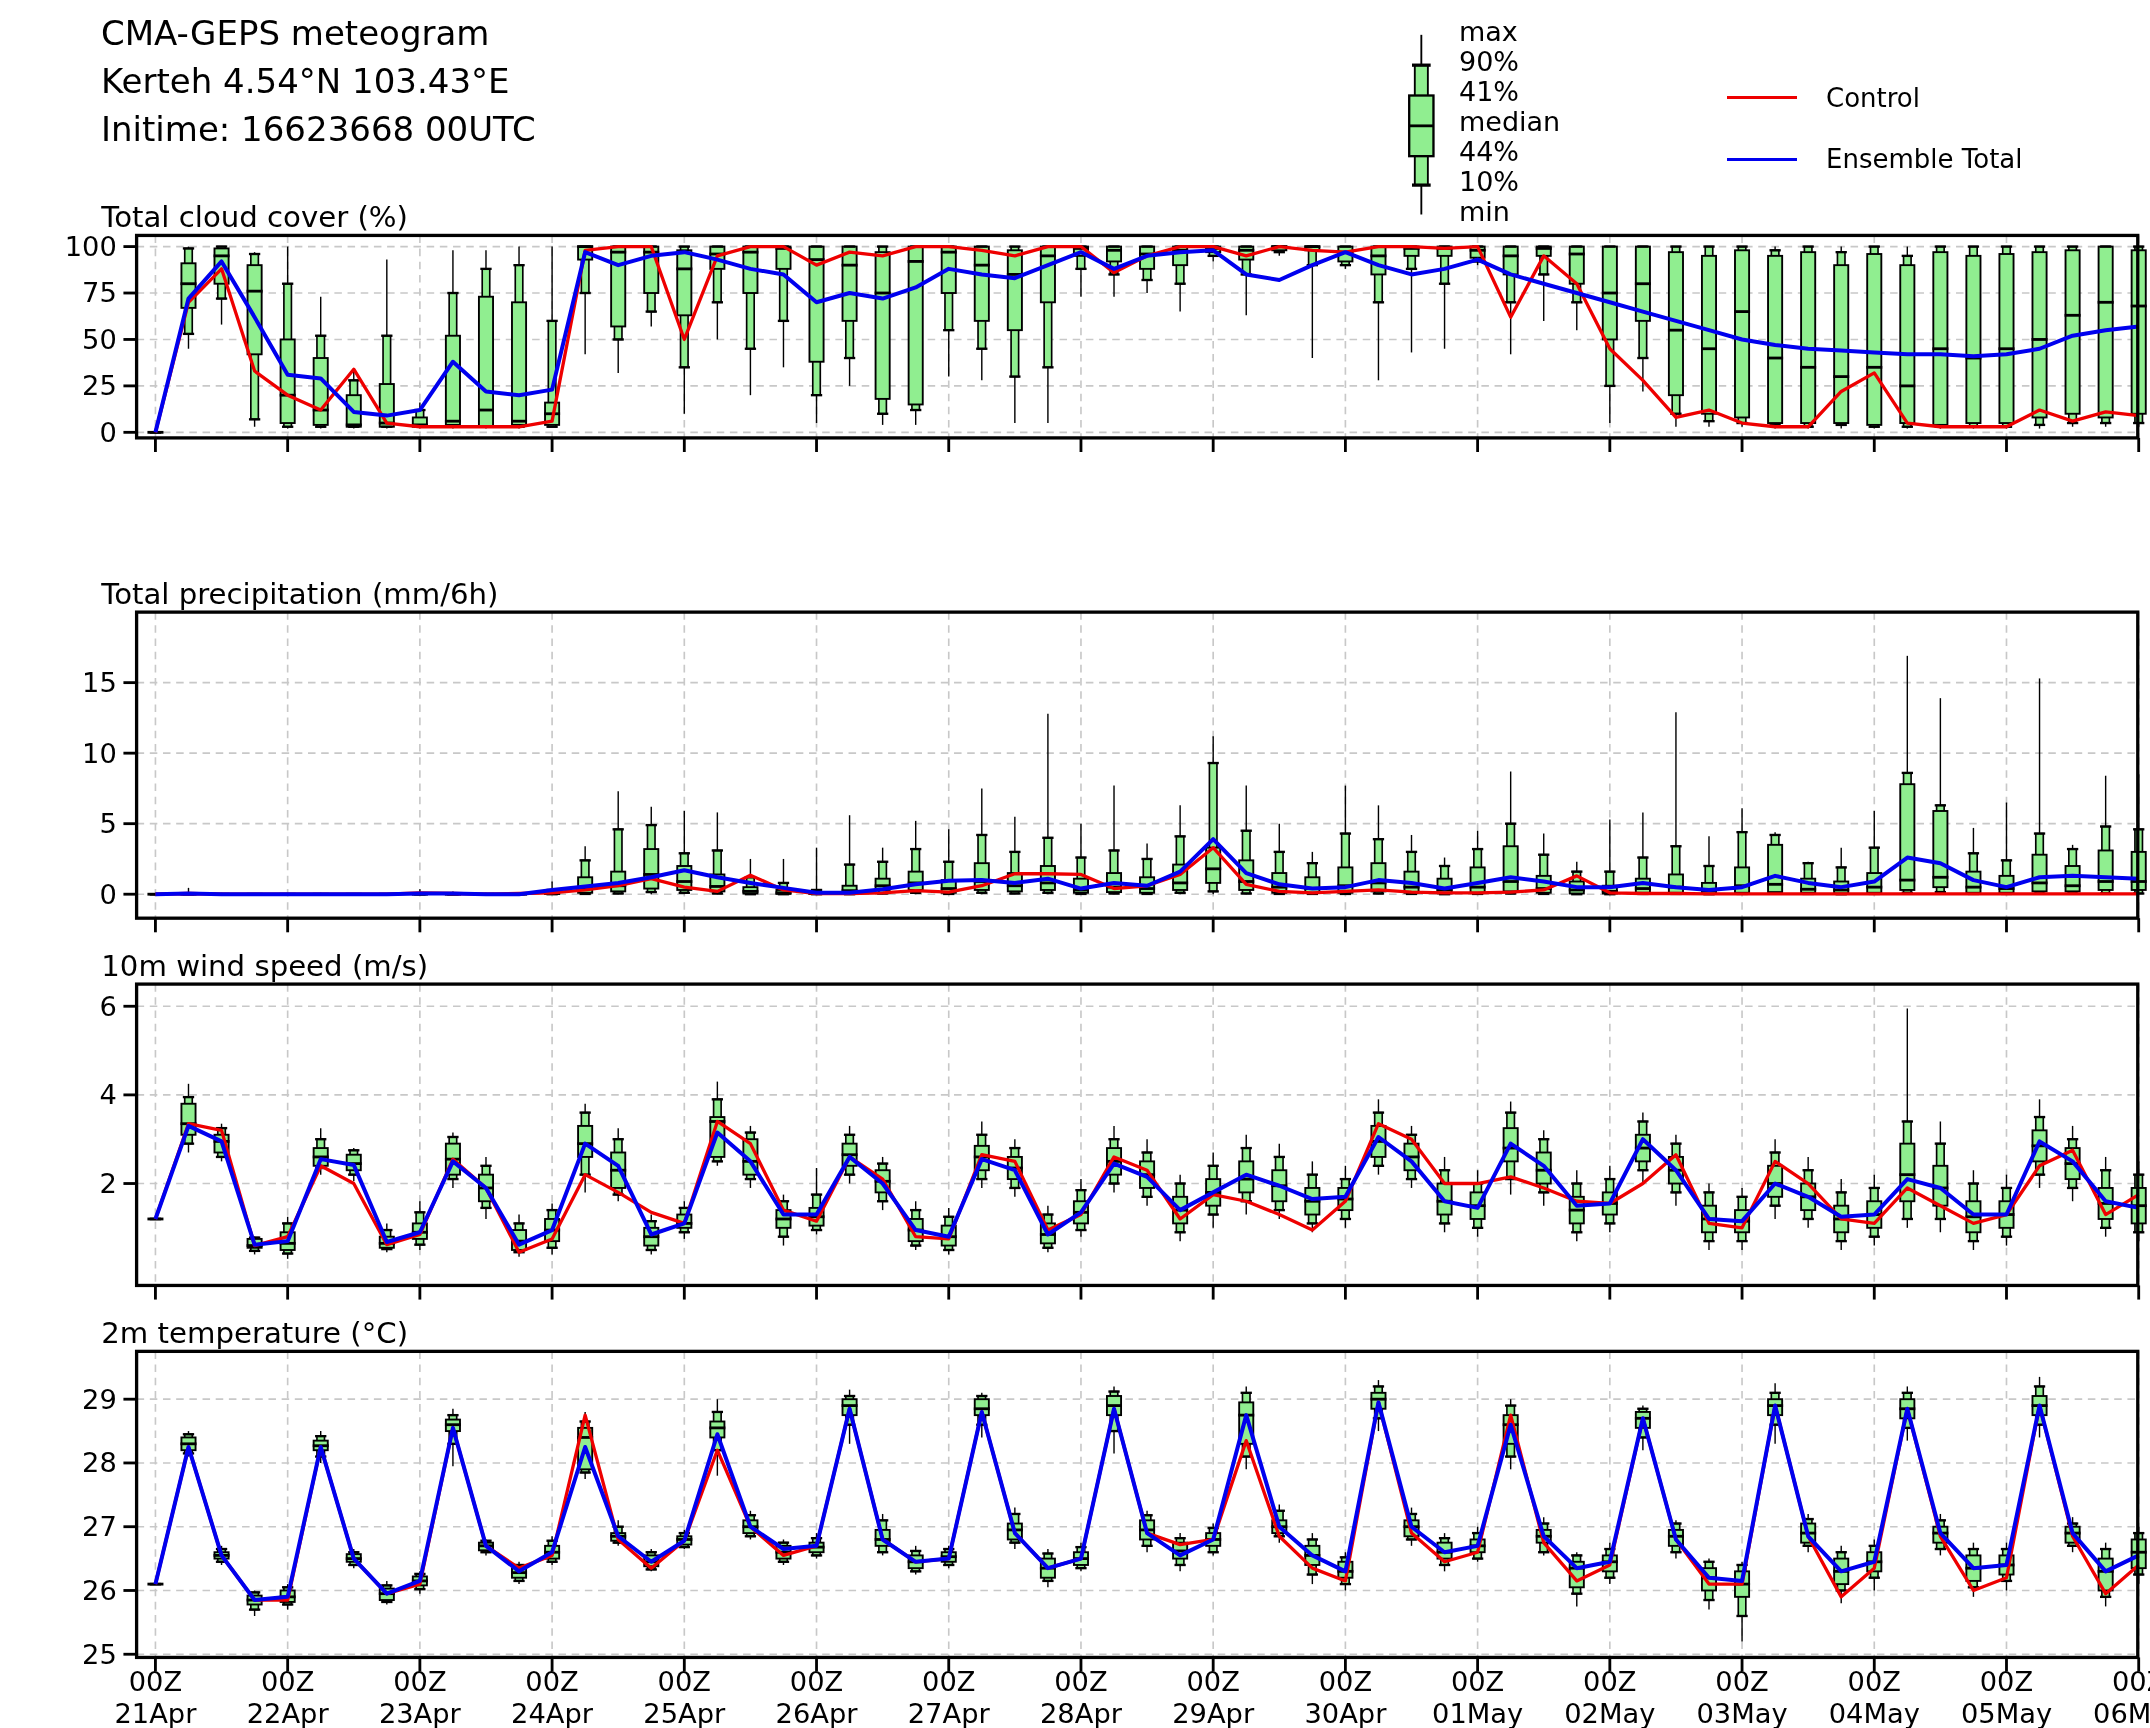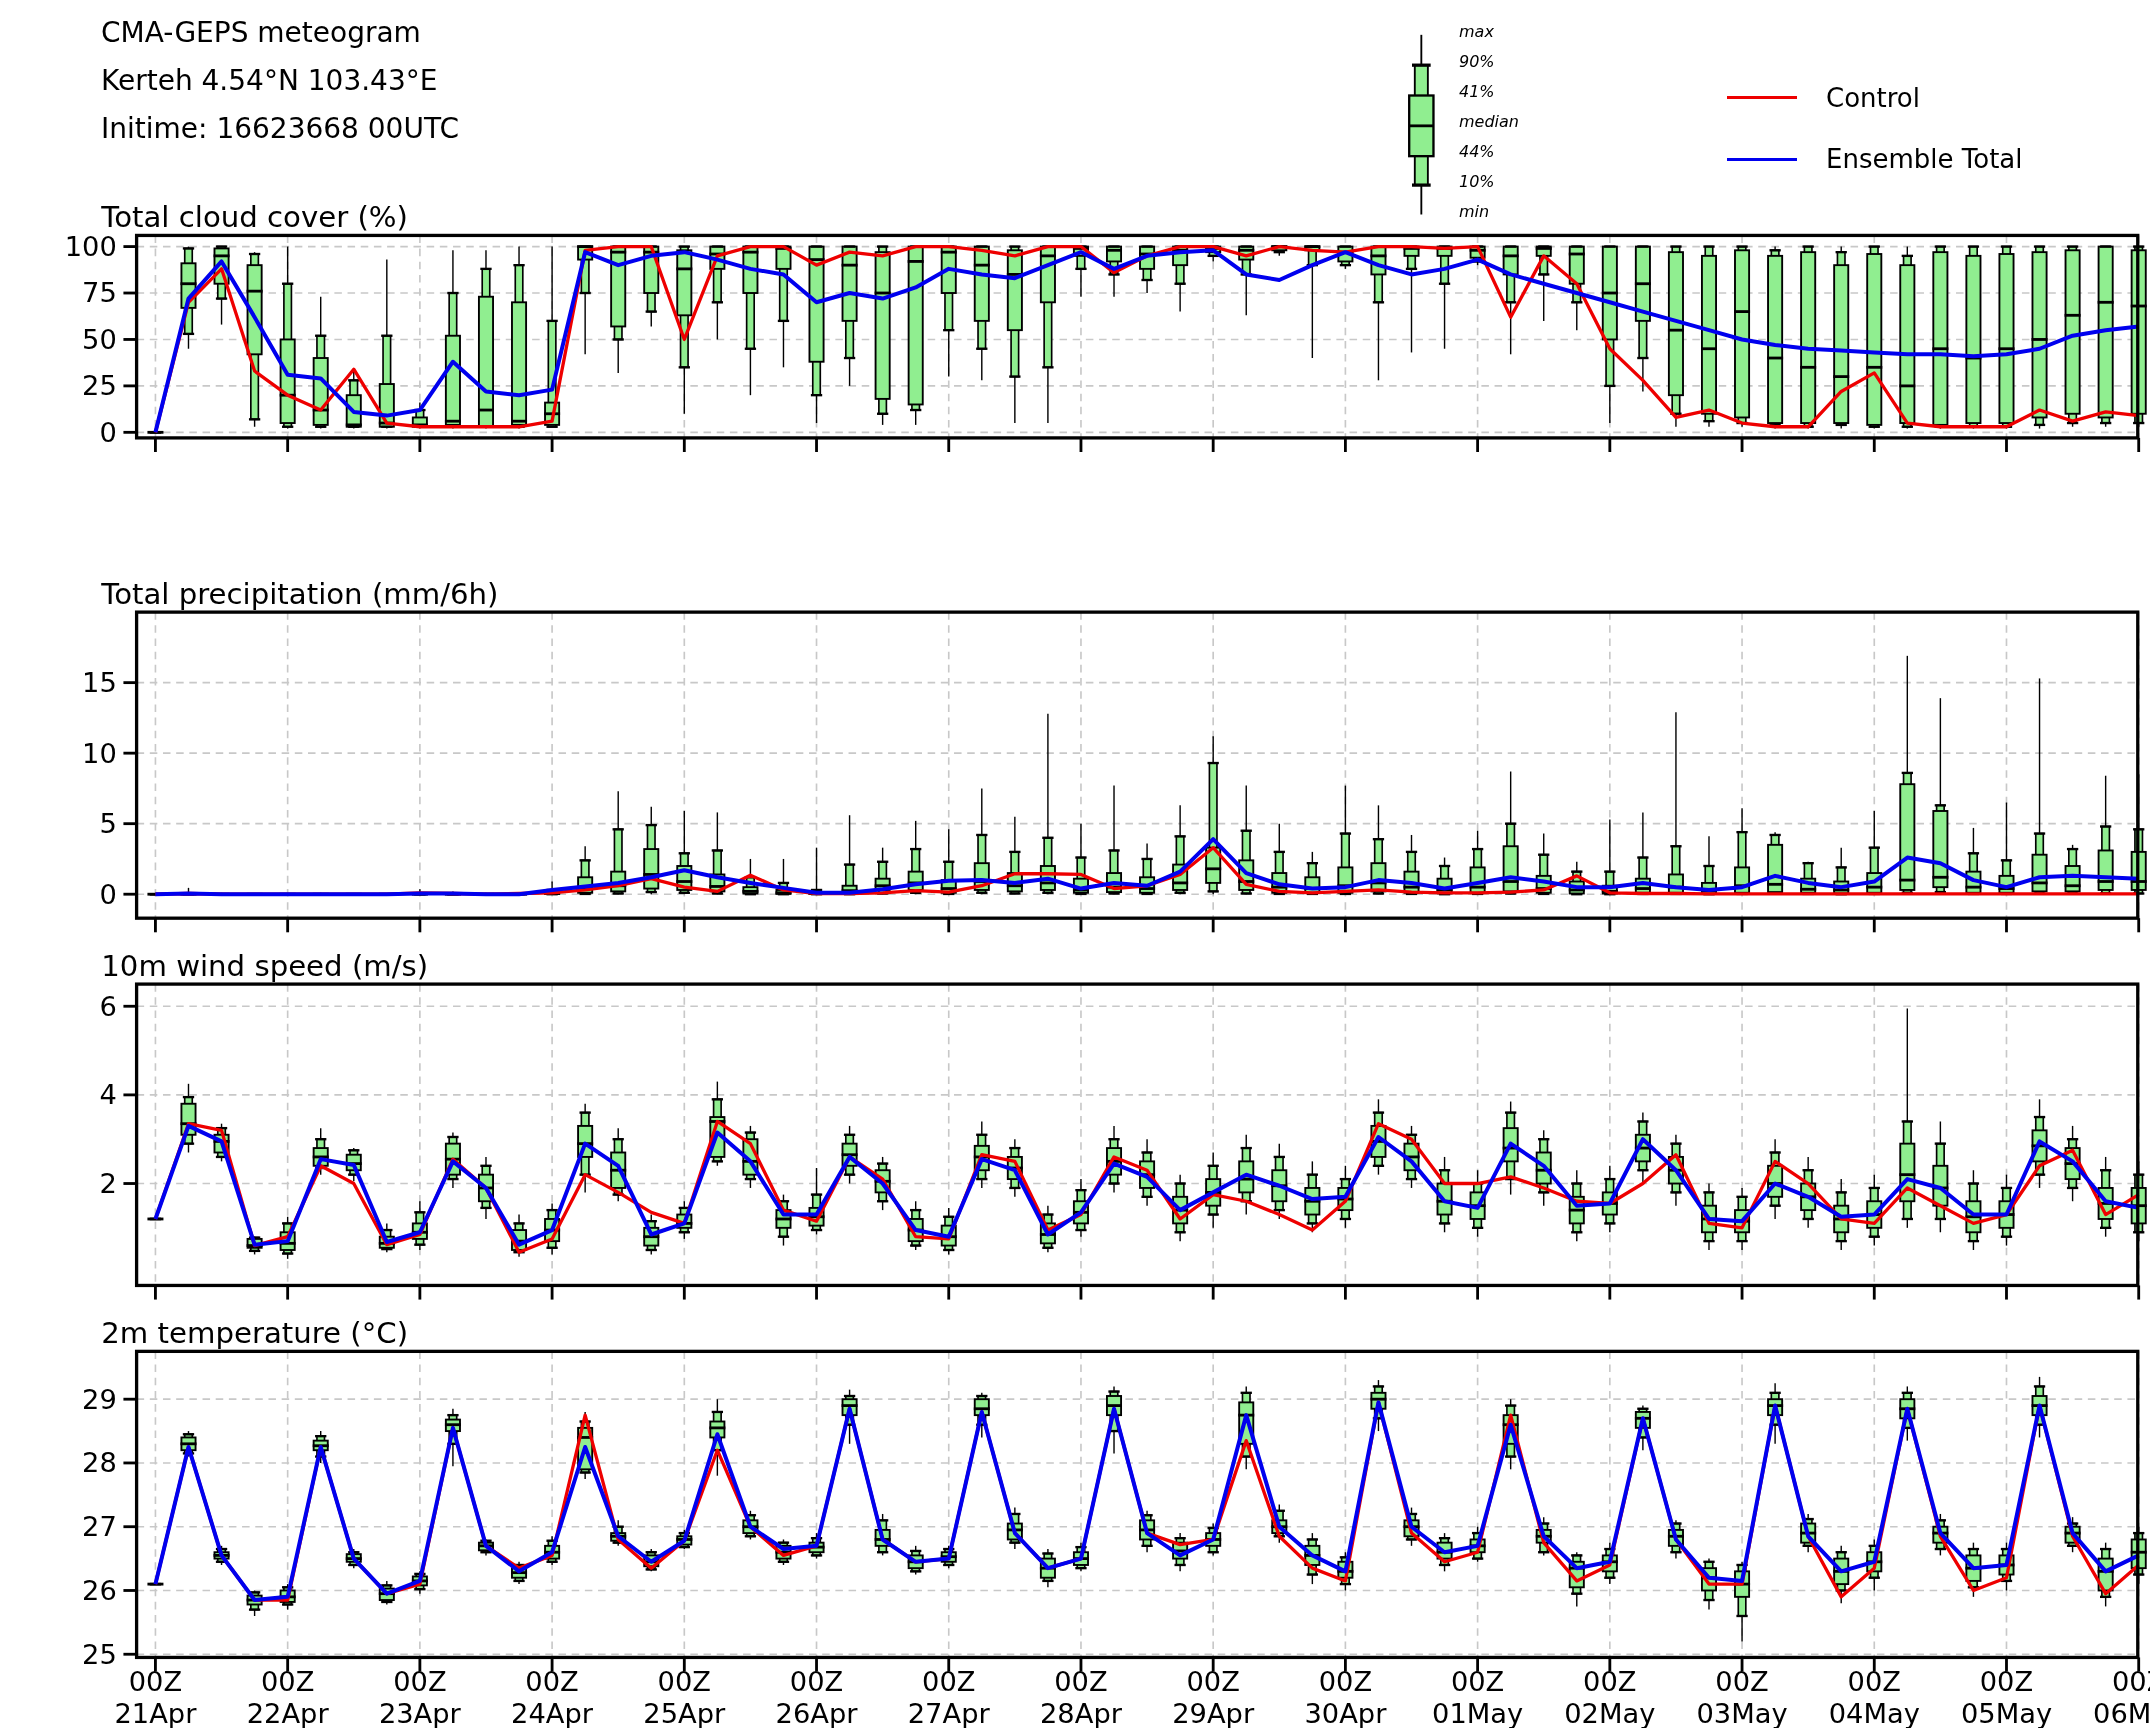--- a/index.html
+++ b/index.html
@@ -1,25 +1,25 @@
 <!DOCTYPE html>
 <html style="font-size:7.5px"><head>
 <meta charset="utf-8">
 <title>CMA-GEPS meteogram</title>
 <style>
   html,body{margin:0;padding:0;background:#ffffff;}
   body{font-family:"DejaVu Sans","Liberation Sans",sans-serif;color:#000;}
   .page{position:relative;width:2151px;height:1729px;background:#fff;overflow:hidden;}
   .hdr{position:absolute;left:101px;top:8.5px;}
-  .hdr div{font-size:28px;line-height:48px;white-space:nowrap;}
+  .hdr div{font-size:34px;line-height:48px;white-space:nowrap;}
   svg text{font-family:"DejaVu Sans","Liberation Sans",sans-serif;fill:#000;}
   .plots{position:absolute;left:0;top:0;}
   .legend-glyph{position:absolute;left:1405px;top:13px;}
   .legend-labels{position:absolute;left:1459px;top:17px;}
-  .legend-labels div{font-size:16px;line-height:30px;font-style:italic;}
+  .legend-labels div{font-size:27px;line-height:30px;}
   .series-legend{position:absolute;left:1727px;top:71px;}
   .series-row{display:flex;align-items:center;height:53px;margin-bottom:8.5px;}
   .series-row .swatch{display:inline-block;width:70px;height:0;margin-right:29px;}
   .series-row .lbl{font-size:26px;}
 </style>
 </head>
 <body>
 
 <div class="page">
 

